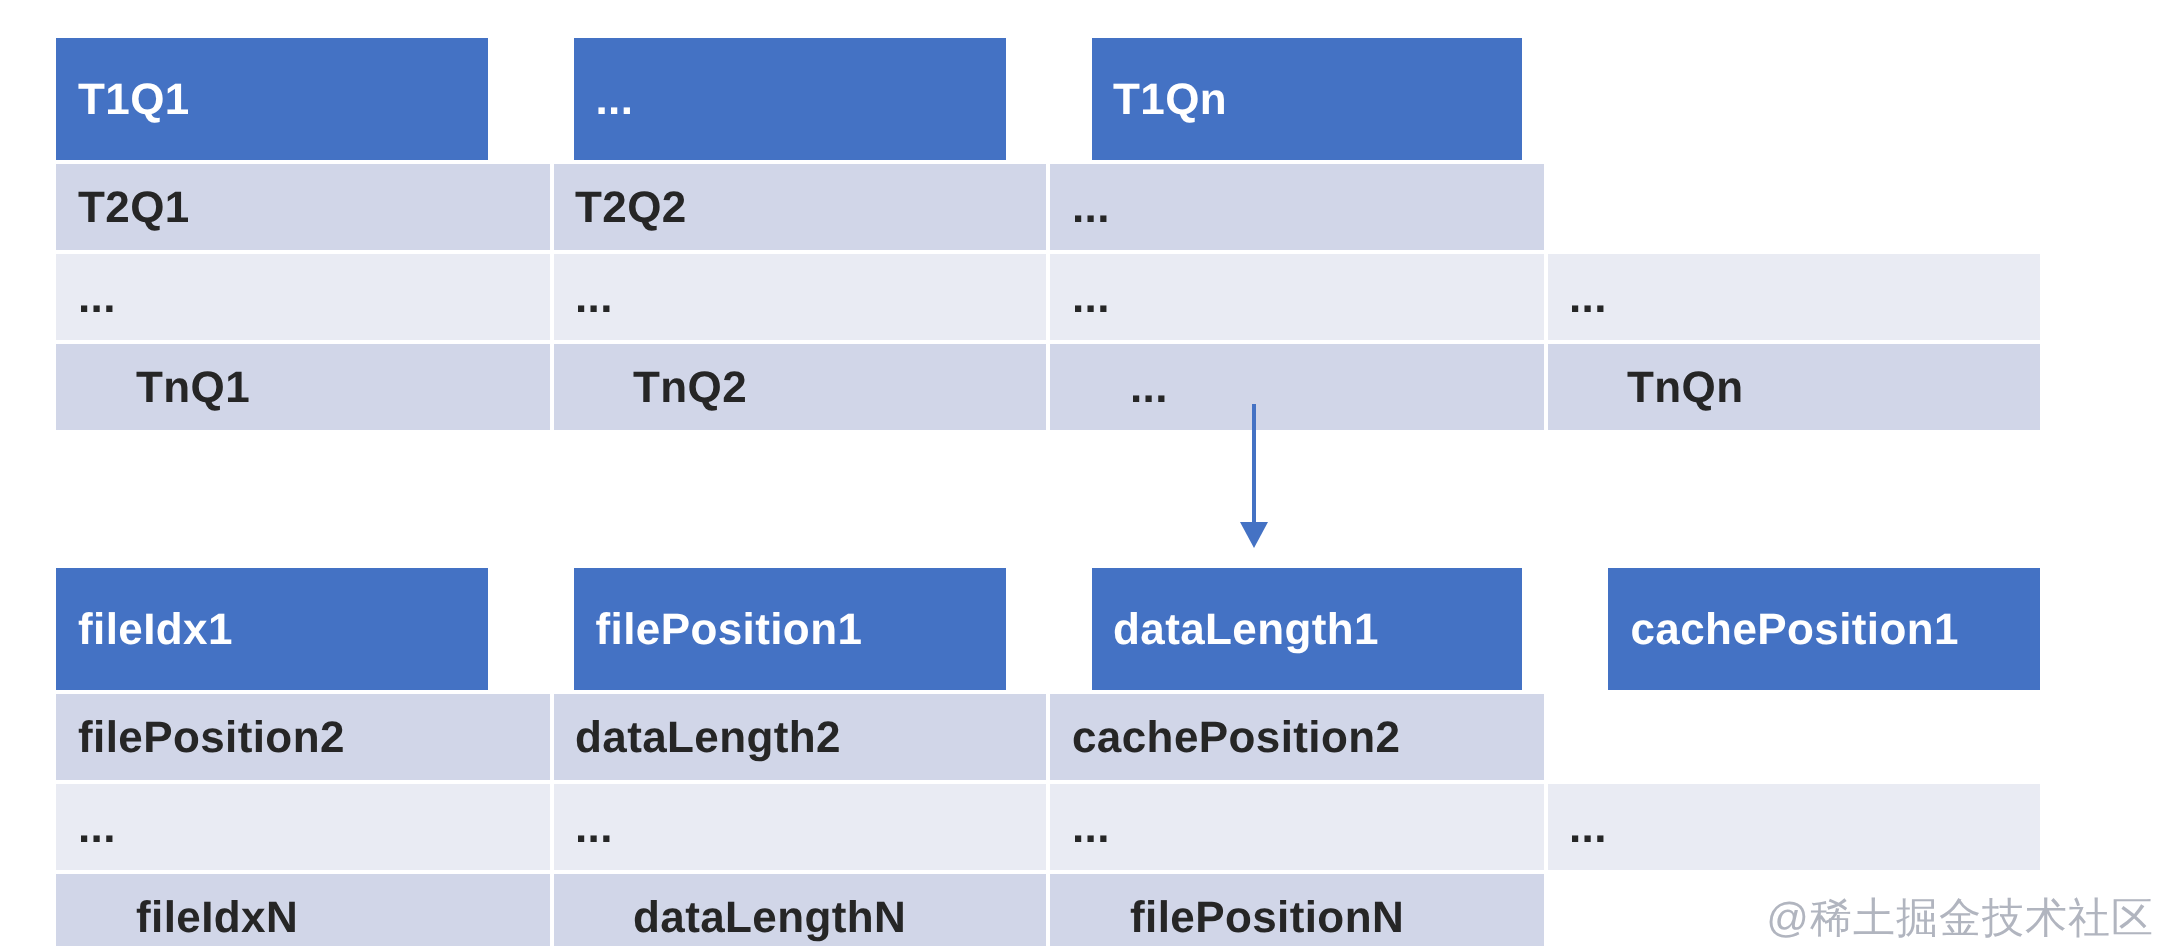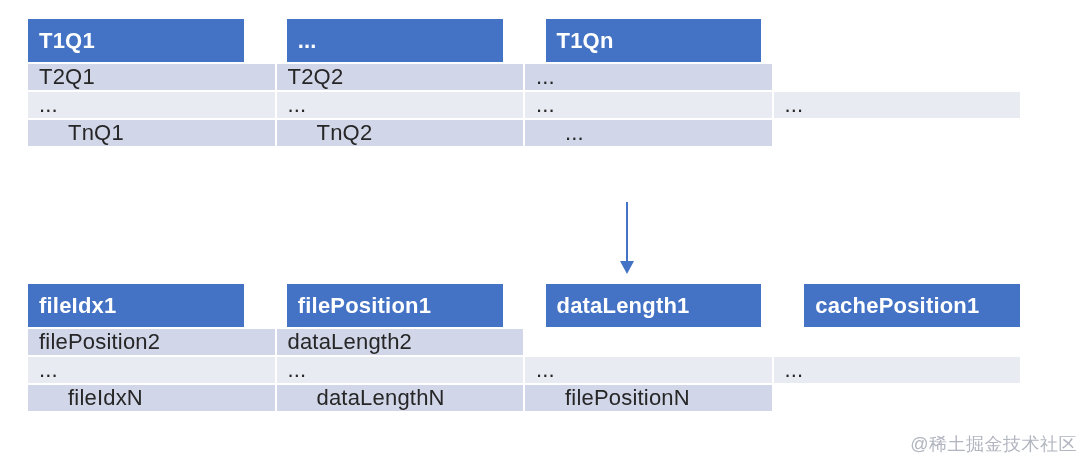--- a/index.html
+++ b/index.html
@@ -29,22 +29,22 @@
     width:992px;
     display:flex;
     flex-direction:column;
     gap:2px;
   }
   .tbl .trow{
     display:grid;
     grid-template-columns:repeat(4,1fr);
     gap:2px;
   }
-  .tbl .trow.head{height:43px;gap:43px;}
-  .tbl .trow.body{height:26px;}
+  .tbl .trow.head{height:61px;gap:43px;}
+  .tbl .trow.body{height:43px;font-weight:bold;}
   .cell{
     display:flex;
     align-items:center;
     padding-left:11px;
     font-size:22px;
     color:var(--body_text);
     letter-spacing:0.2px;
     overflow:hidden;
     white-space:nowrap;
   }
@@ -66,22 +66,22 @@
   .arrow{
     position:absolute;
     left:619px;
     top:202px;
     width:16px;
     height:72px;
   }
   .watermark{
     position:absolute;
     right:3px;
-    bottom:17px;
-    font-size:18px;
+    bottom:0;
+    font-size:21px;
     color:var(--watermark);
     opacity:0.9;
     letter-spacing:0.5px;
     white-space:nowrap;
   }
 </style>
 </head>
 <body>
 
 <div class="stage">
@@ -100,38 +100,40 @@
       <div class="trow body b1">
         <div class="cell">...</div>
         <div class="cell">...</div>
         <div class="cell">...</div>
         <div class="cell">...</div>
       </div>
       <div class="trow body b2">
         <div class="cell">TnQ1</div>
         <div class="cell">TnQ2</div>
         <div class="cell">...</div>
+        <div class="cell">TnQn</div>
       </div>
     </div>
 
   <svg class="arrow" viewBox="0 0 16 72">
     <line x1="8" y1="0" x2="8" y2="61" stroke="#4472C4" stroke-width="2"></line>
     <polygon points="1,59 15,59 8,72" fill="#4472C4"></polygon>
   </svg>
 
   <div id="table-bottom" class="tbl">
       <div class="trow head">
         <div class="cell">fileIdx1</div>
         <div class="cell">filePosition1</div>
         <div class="cell">dataLength1</div>
         <div class="cell">cachePosition1</div>
       </div>
       <div class="trow body b0">
         <div class="cell">filePosition2</div>
         <div class="cell">dataLength2</div>
+        <div class="cell">cachePosition2</div>
       </div>
       <div class="trow body b1">
         <div class="cell">...</div>
         <div class="cell">...</div>
         <div class="cell">...</div>
         <div class="cell">...</div>
       </div>
       <div class="trow body b2">
         <div class="cell">fileIdxN</div>
         <div class="cell">dataLengthN</div>

